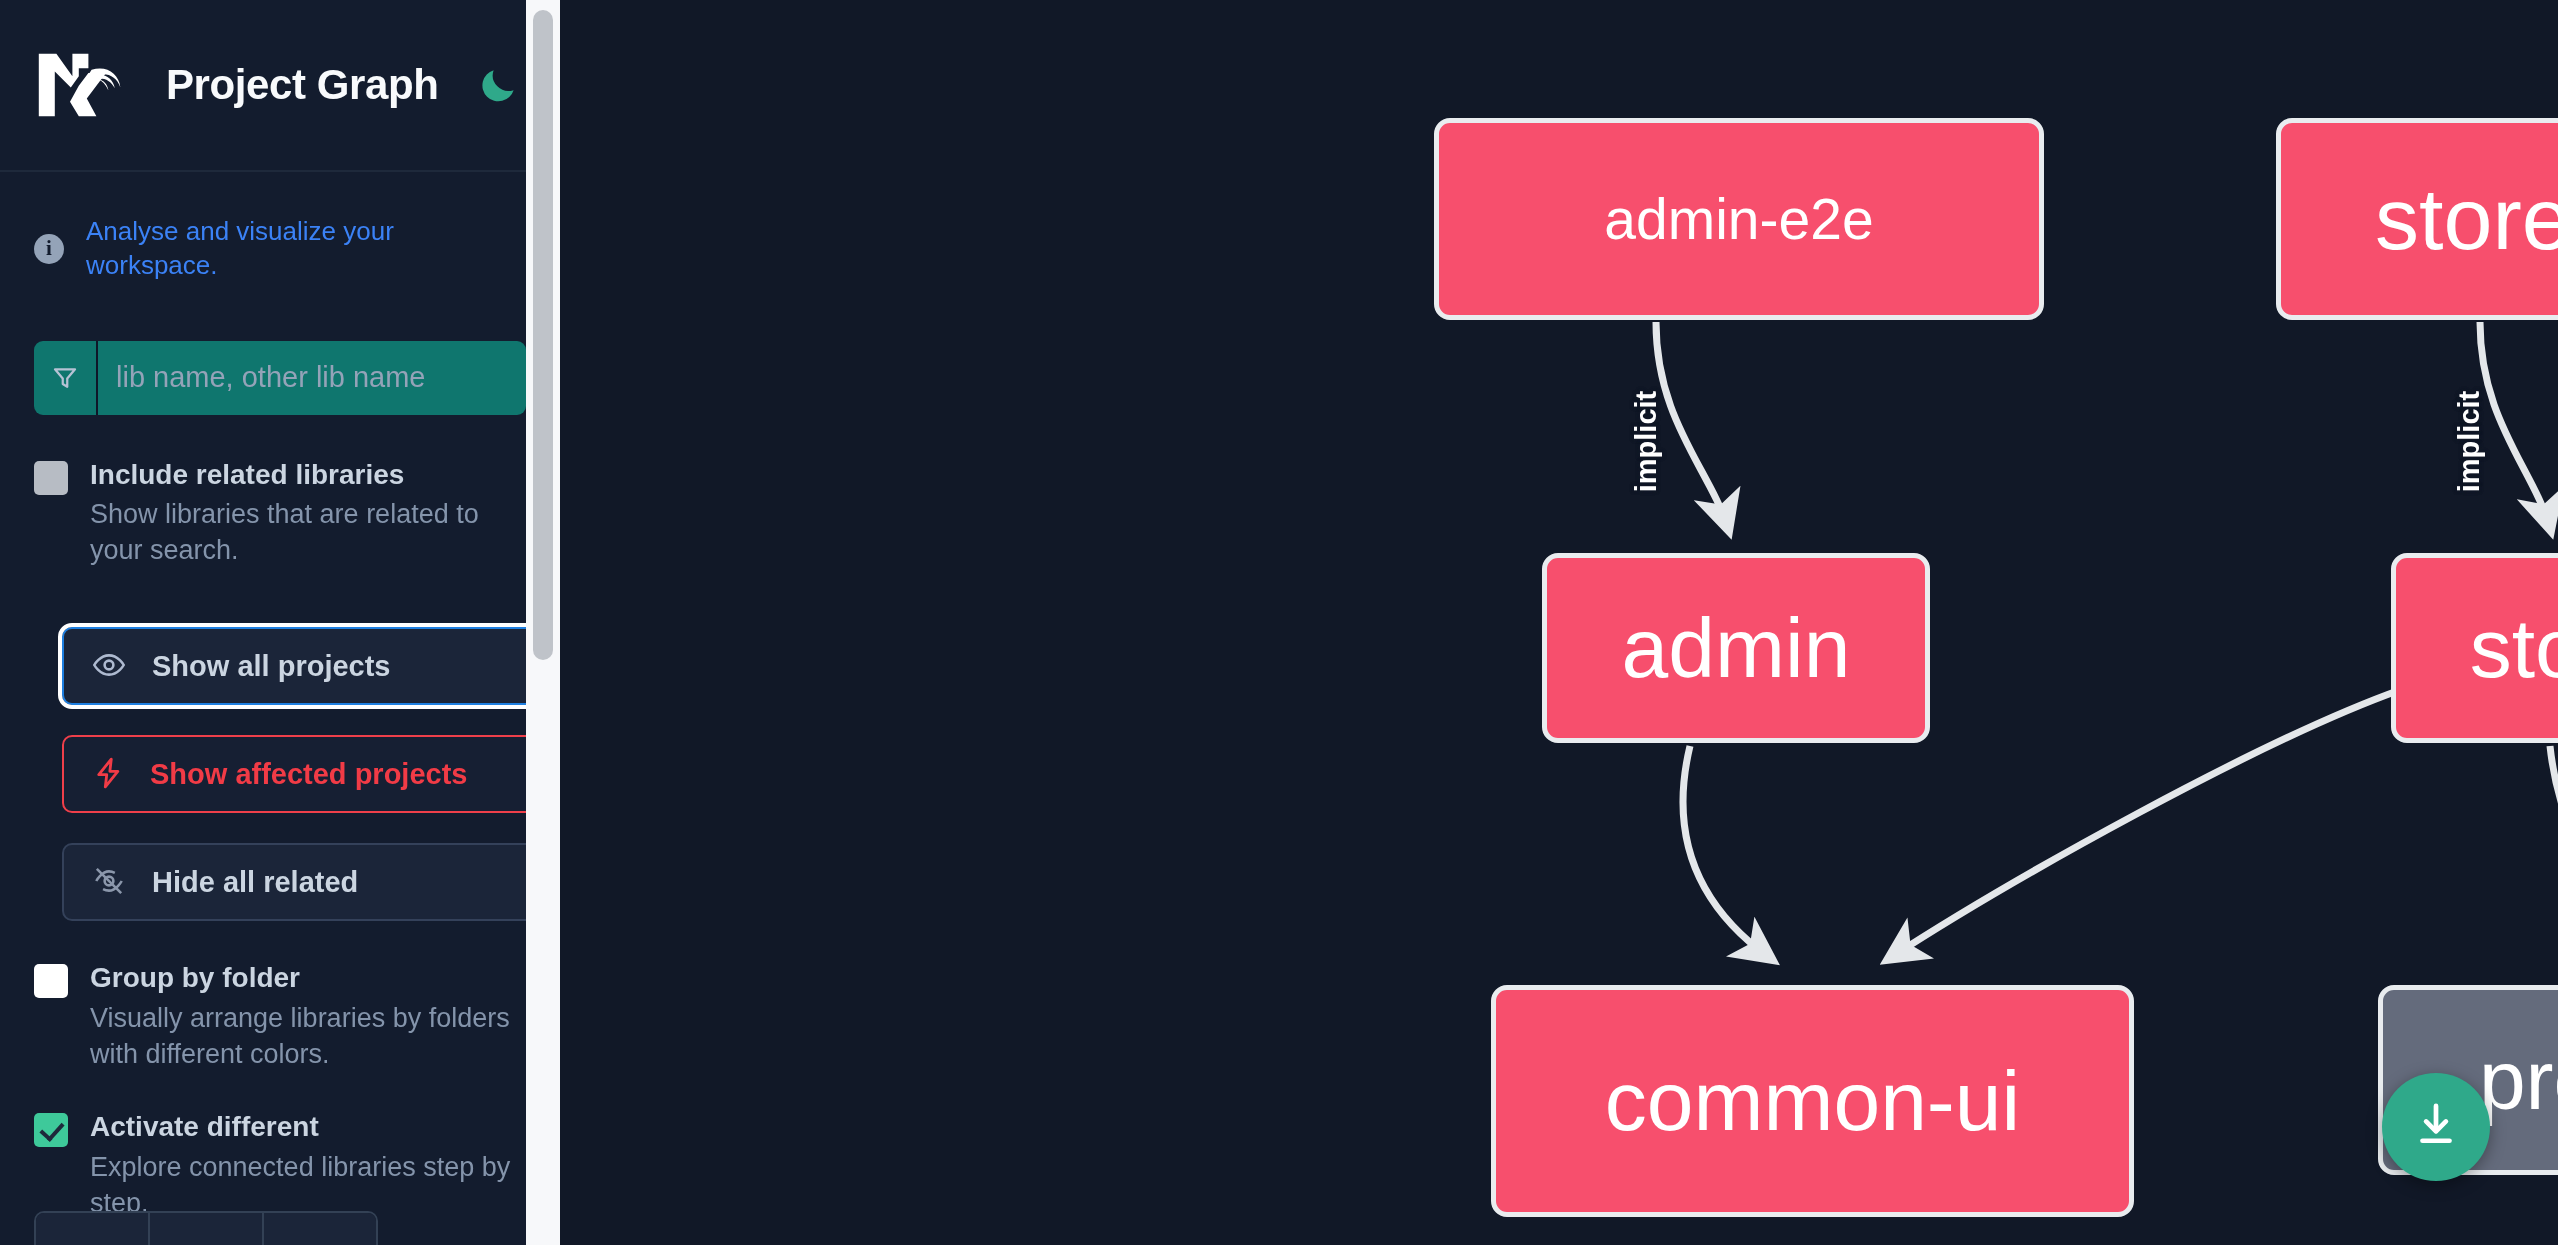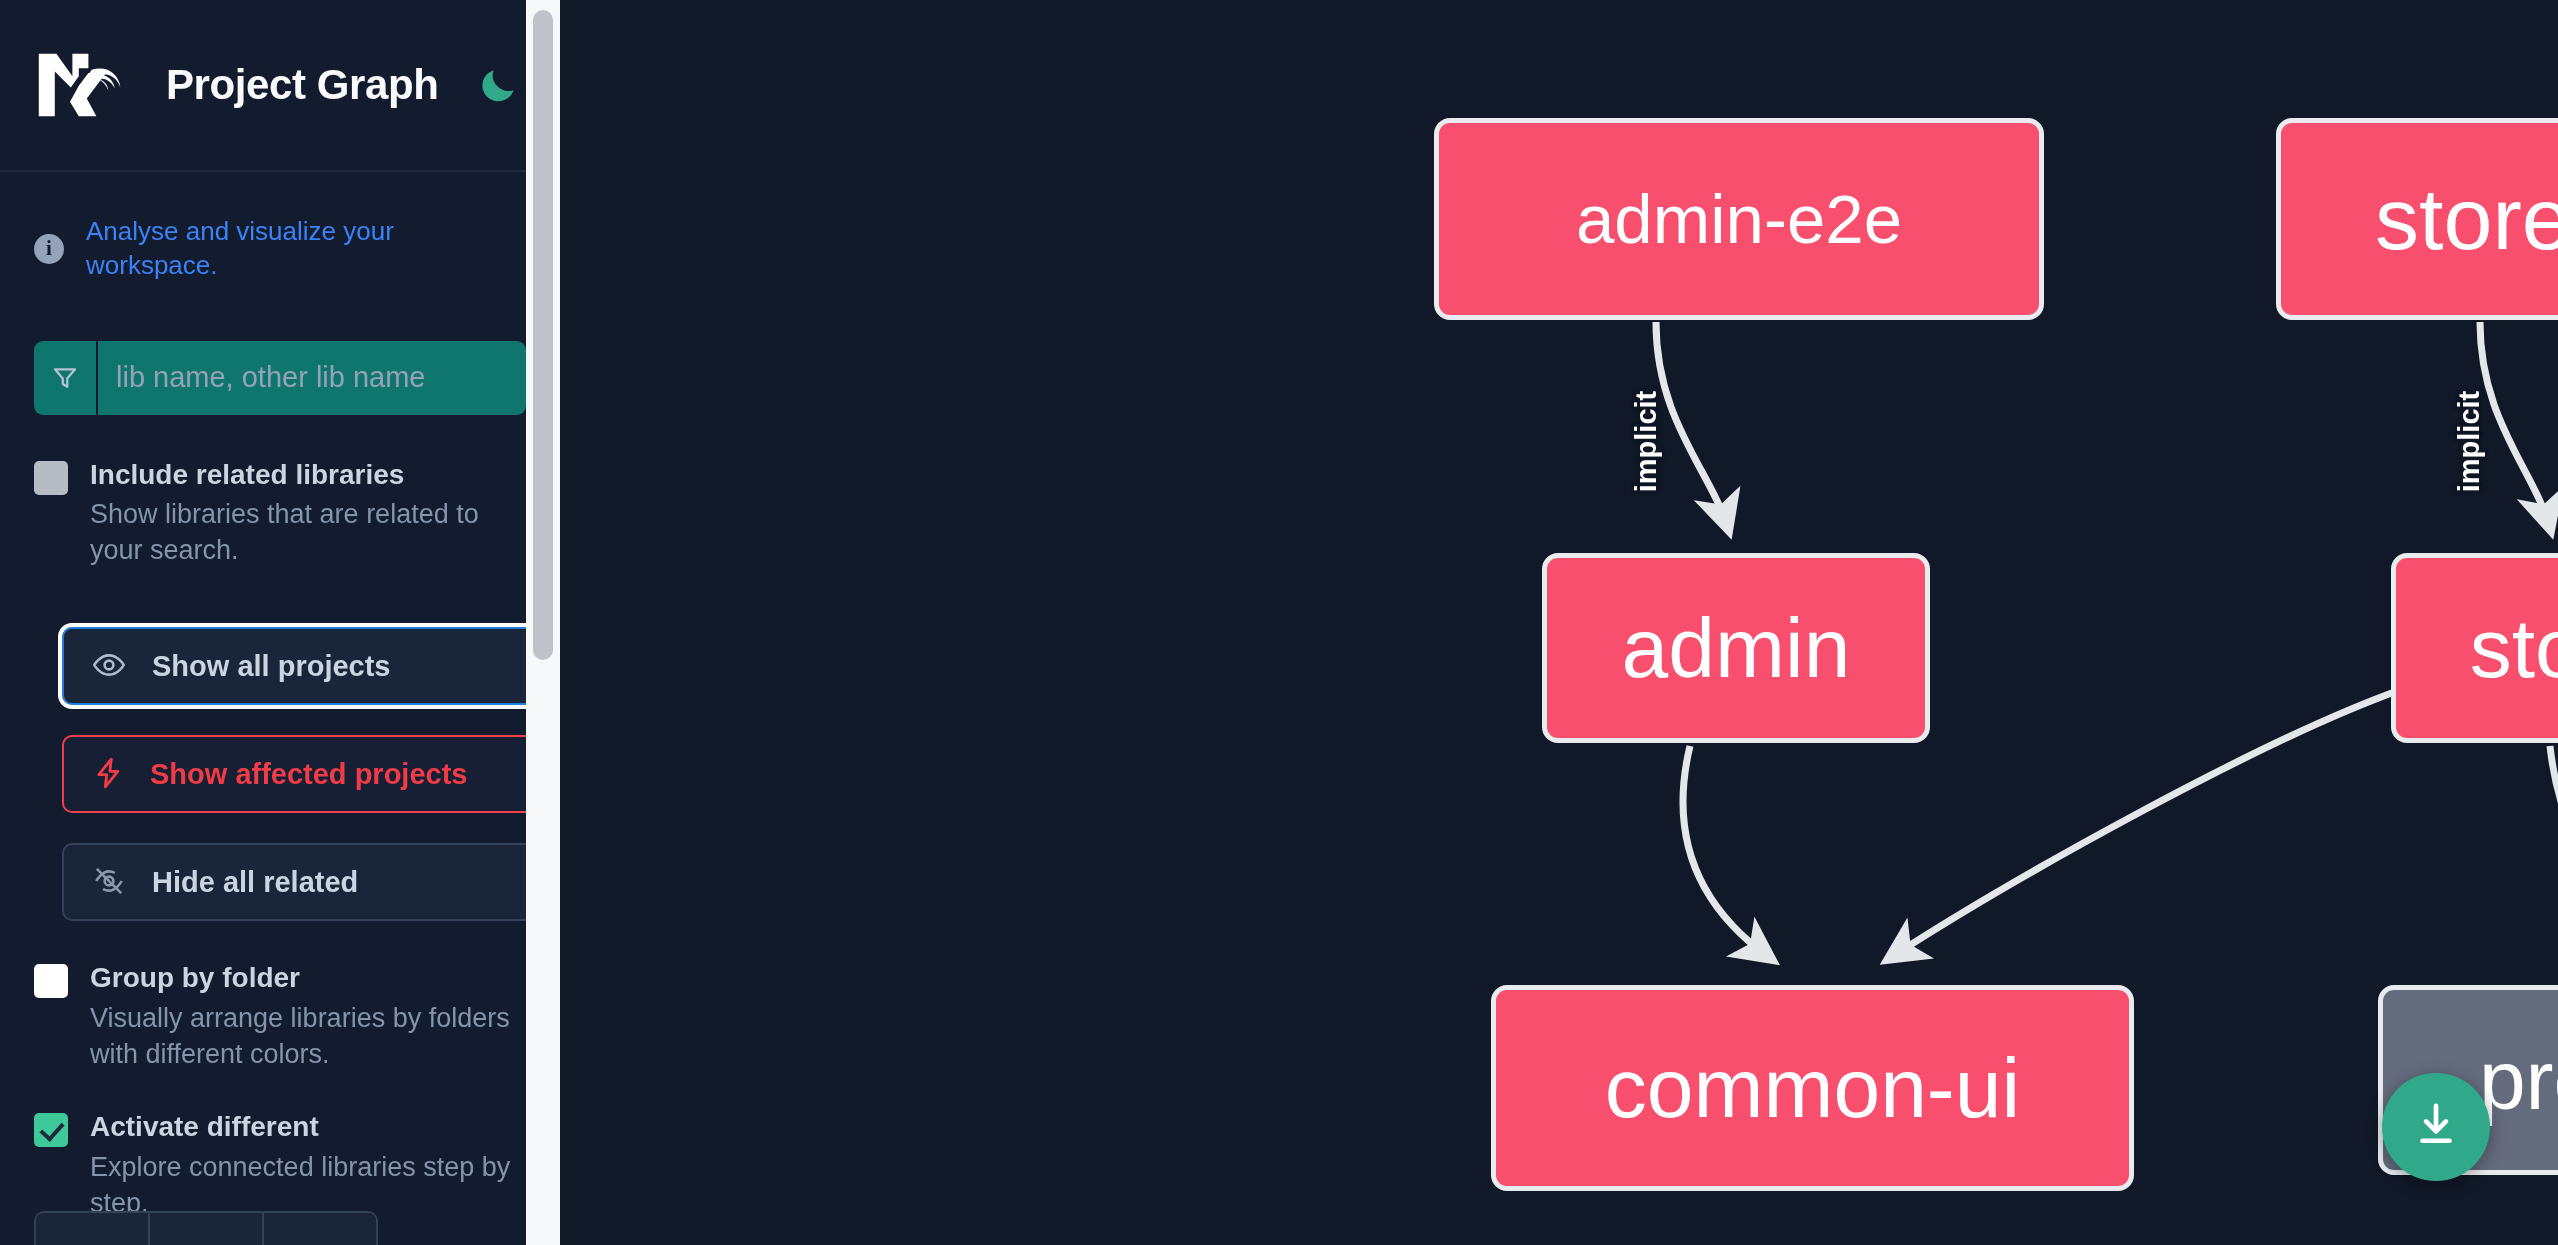--- a/index.html
+++ b/index.html
@@ -346,37 +346,37 @@
       </defs>
       <g fill="none" stroke="#e4e7ea" stroke-width="7" marker-end="url(#arw)">
         <path d="M1096 322 C1096 420, 1150 470, 1168 528"></path>
         <path d="M1920 322 C1920 420, 1974 470, 1990 528"></path>
         <path d="M1130 746 C1105 850, 1150 915, 1210 958"></path>
         <path d="M1840 690 C1700 740, 1450 880, 1330 958"></path>
         <path d="M1990 746 C2000 840, 2050 910, 2090 958"></path>
       </g>
     </svg>
 
-    <div class="node pink" style="left:874px;top:118px;width:610px;height:202px;font-size:69px;">
+    <div class="node pink" style="left:874px;top:118px;width:610px;height:202px;font-size:57px;">
       <span>admin-e2e</span>
     </div>
 
     <div class="node pink" style="left:1716px;top:118px;width:570px;height:202px;font-size:88px;">
       <span>store-e2e</span>
     </div>
 
     <div class="node pink" style="left:982px;top:553px;width:388px;height:190px;font-size:84px;">
       <span>admin</span>
     </div>
 
     <div class="node pink" style="left:1831px;top:553px;width:344px;height:190px;font-size:84px;">
       <span>store</span>
     </div>
 
-    <div class="node pink" style="left:931px;top:985px;width:643px;height:206px;font-size:84px;">
+    <div class="node pink" style="left:931px;top:985px;width:643px;height:232px;font-size:84px;">
       <span>common-ui</span>
     </div>
 
     <div class="node grey" style="left:1818px;top:985px;width:524px;height:190px;font-size:84px;">
       <span>products</span>
     </div>
 
     <span class="edge-label" style="left:1026px;top:425px;width:120px;text-align:center;">implicit</span>
 
     <span class="edge-label" style="left:1849px;top:425px;width:120px;text-align:center;">implicit</span>

